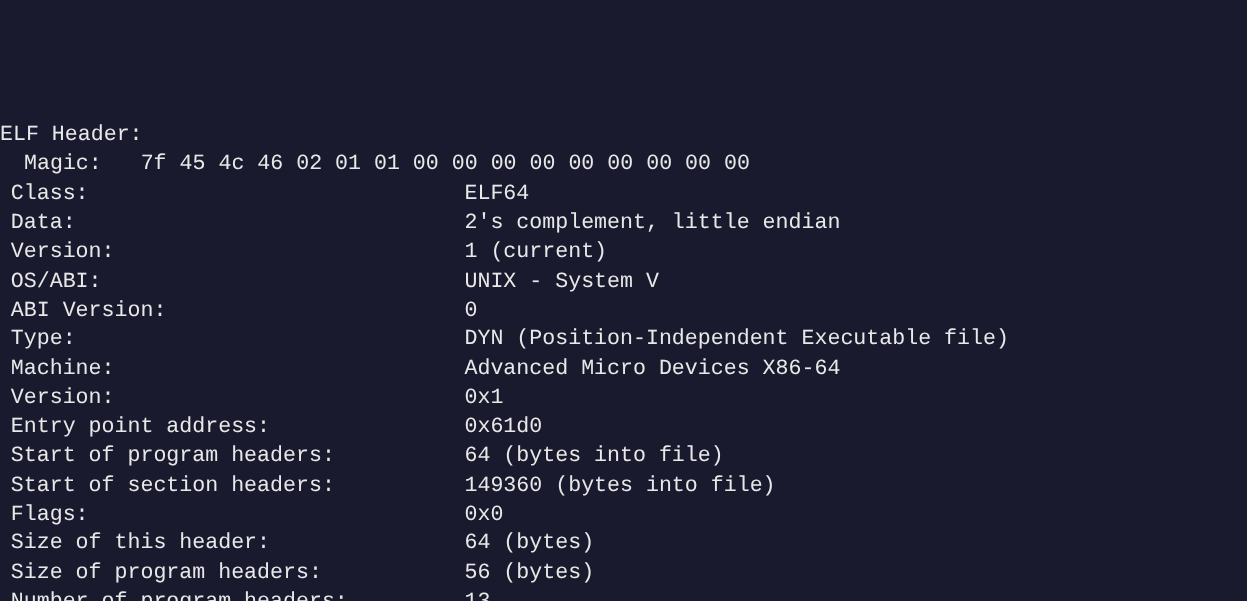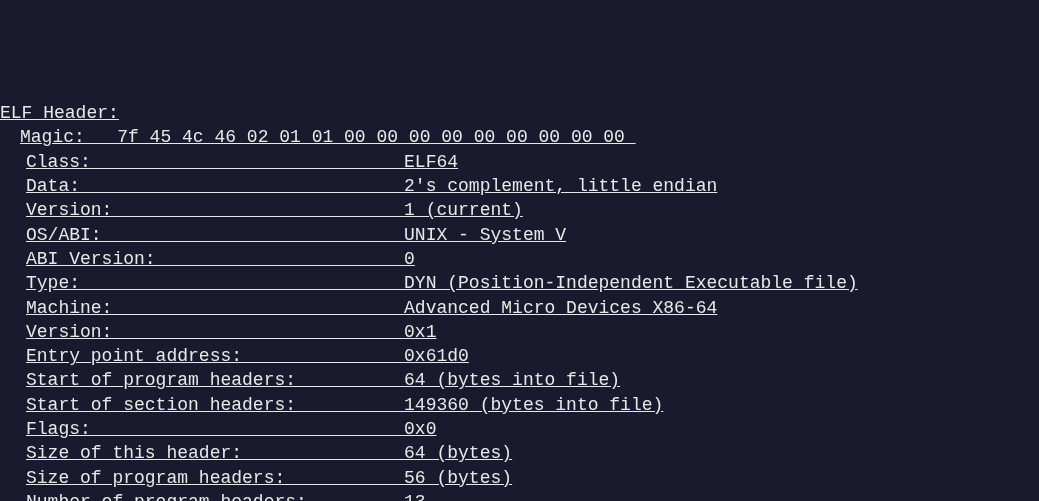--- a/index.html
+++ b/index.html
@@ -1,37 +1,36 @@
 <!DOCTYPE html>
 <html><head>
   <meta charset="utf-8">
   <style>
     * {
       margin: 0;
       padding: 0;
       box-sizing: border-box;
-      text-decoration: underline;
     }
     body {
       background-color: #1a1a2e;
       color: #e8e8e8;
       font-family: 'Courier New', 'Consolas', monospace;
       font-size: 18px;
       line-height: 1.35;
       padding: 4px 0;
       width: 1039px;
       height: 501px;
       overflow: hidden;
       white-space: pre;
     }
     .header-title {
       padding-left: 0;
     }
     .field-row {
-      padding-left: 26px;
+      padding-left: 9px;
     }
     .label {
       display: inline-block;
     }
     .value {
       display: inline-block;
     }
     .magic-row {
       padding-left: 20px;
     }

